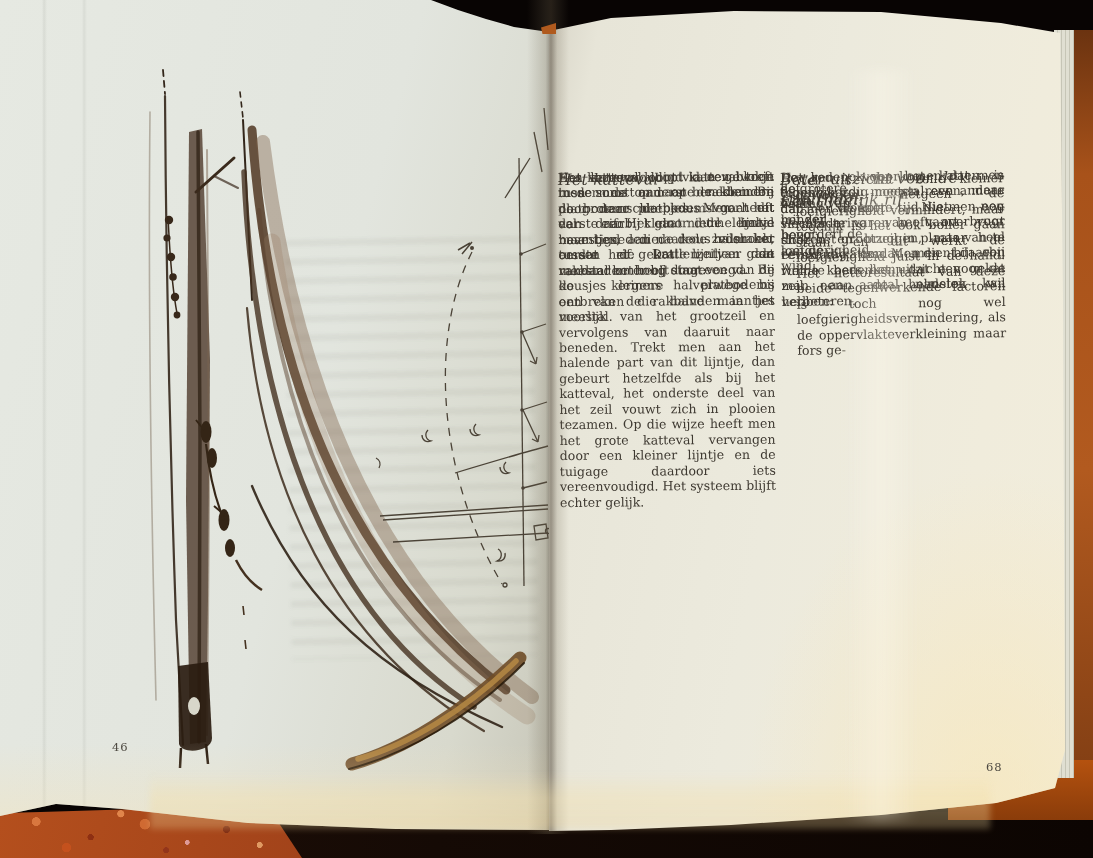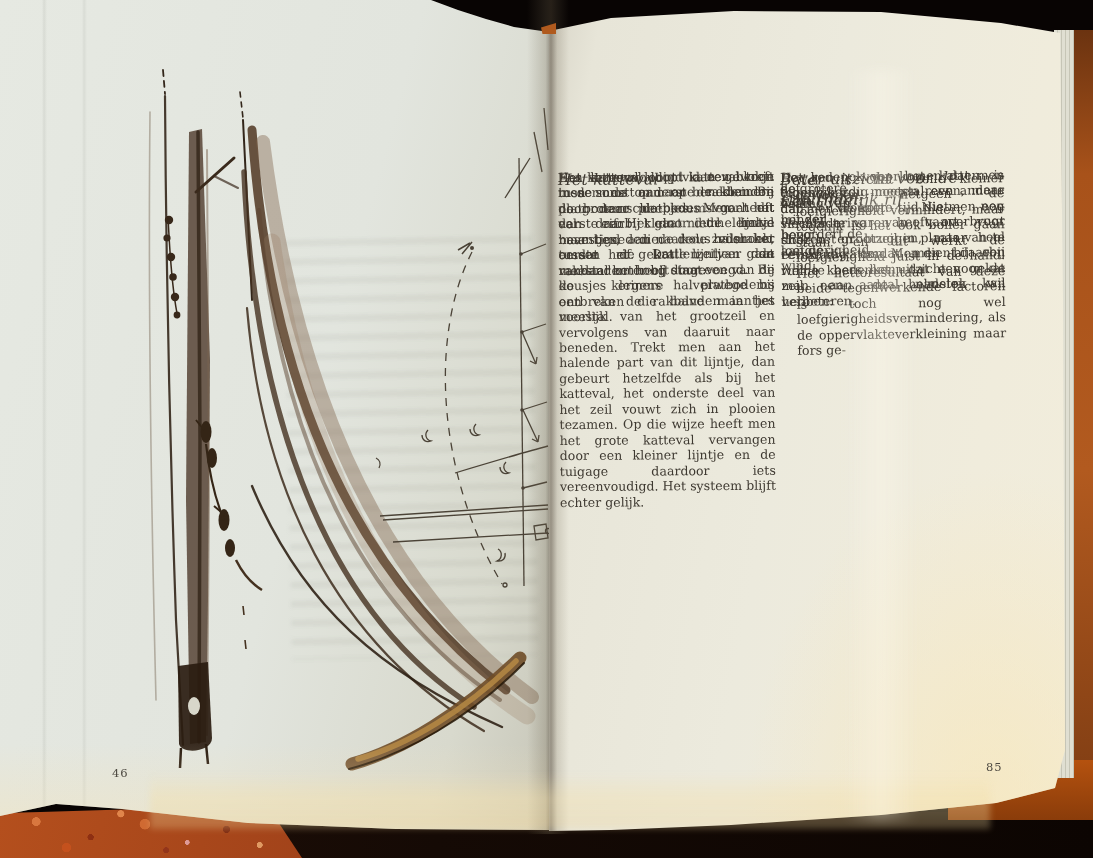--- a/index.html
+++ b/index.html
@@ -91,21 +91,21 @@
   
   .page-left svg{left:0;top:0;width:549px;height:830px;}
   .ghost{
     left:288px;top:238px;width:248px;height:420px;
     background:repeating-linear-gradient(180deg,rgba(118,124,112,.10) 0 6px,transparent 6px 19px);
     filter:blur(2px);transform:rotate(-1deg);
   }
 
   
   .pn{font-size:11.5px;color:var(--page-number,#4e4a42);letter-spacing:1px;}
-  .pn-left{left:112px;top:766px;}
+  .pn-left{left:112px;top:740px;}
   .pn-right{left:437px;top:760px;}
   .col{color:var(--text-ink,#3e3931);}
   .col1{left:9px;top:170px;width:216px;transform:rotate(-0.35deg);transform-origin:top left;}
   .col2{left:231px;top:170px;width:224px;transform:rotate(-0.75deg);transform-origin:top left;}
   .col .heading{
     position:static;display:block;font-style:italic;font-weight:normal;
     font-size:15.5px;line-height:20px;margin:0 0 12px 0;letter-spacing:.3px;
   }
   .col .heading.later{margin-top:21px;}
   .col p{position:static;font-size:12.5px;line-height:15.45px;margin:0;
@@ -242,20 +242,20 @@
         </div>
         <div class="bullet">
           <span class="dash">–</span>
           <span class="btxt">de grotere bolling van het zeil bevordert de loefgierigheid.</span>
         </div>
       </div>
 
       <p class="cont">Wel is het zeil kleiner geworden, hetgeen de loefgierigheid vermindert, maar tegelijk is het ook boller gaan staan en dit werkt de loefgierigheid juist in de hand. Het nettoresultaat van deze beide tegenwerkende factoren is toch nog wel loefgierigheidsvermindering, als de oppervlakteverkleining maar fors ge-</p>
     </div>
 
-    <div class="pn pn-right">85</div>
+    <div class="pn pn-right">68</div>
   </div>
 
   <div class="gutter"></div>
   <div class="gutter-sliver"></div>
   <div class="sheen-bottom"></div>
   <div class="sheen-vert"></div>
 </div>
 
 </body></html>

